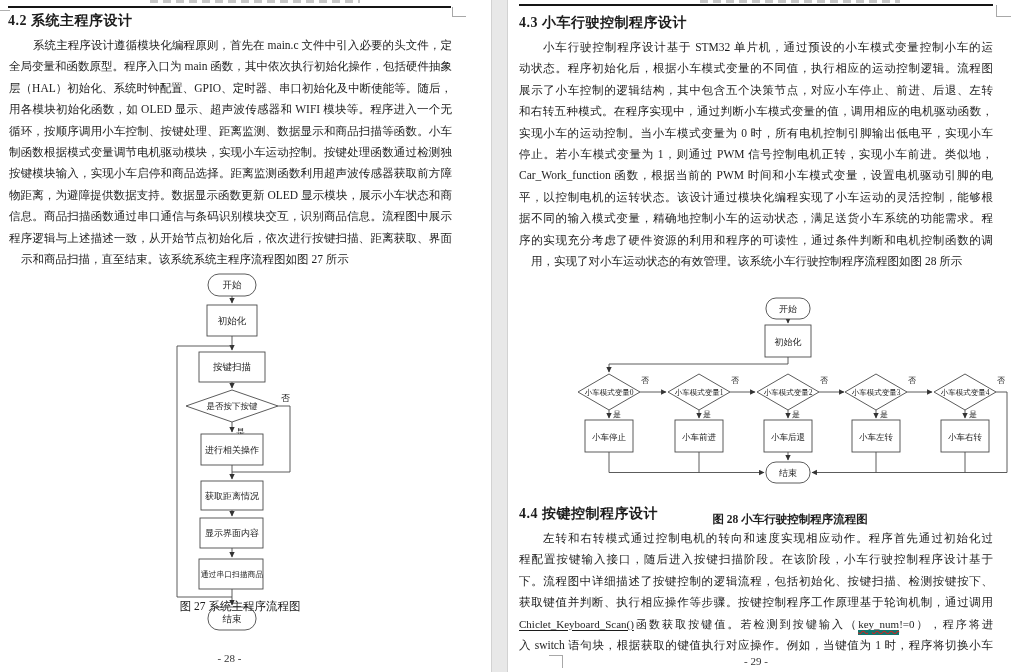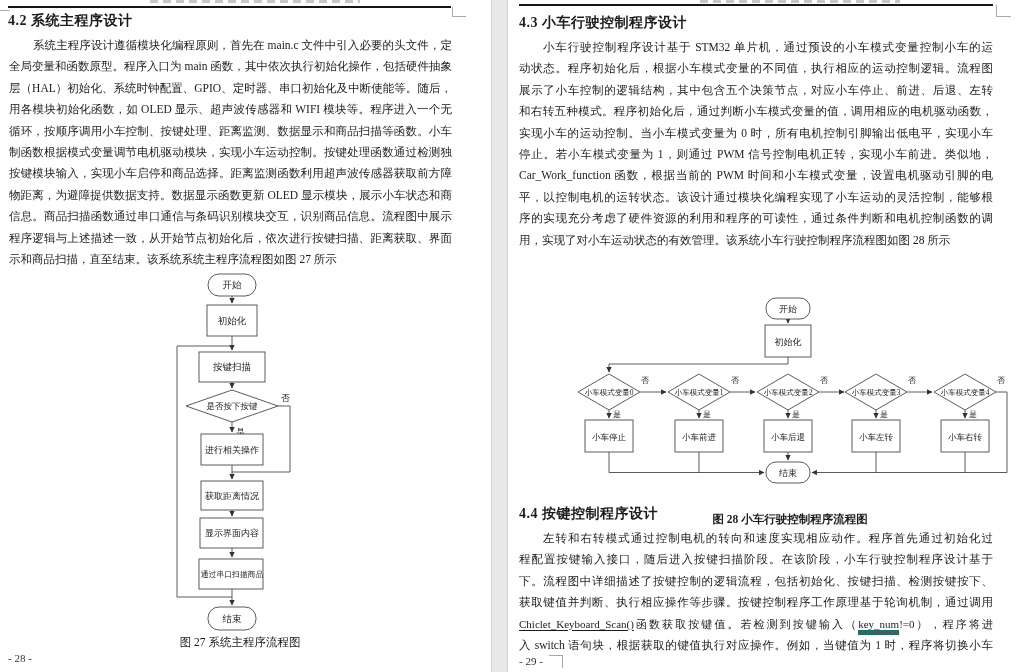--- a/index.html
+++ b/index.html
@@ -9,27 +9,27 @@
   .rule{background:#151515;height:2px;}
   .sliver{background:repeating-linear-gradient(90deg,#b8b8b8 0 8px,transparent 8px 13px);height:3px;opacity:.8;}
   .corner-bl{border-left:1px solid #a8a8a8;border-bottom:1px solid #a8a8a8;}
   .corner-tr{border-top:1px solid #a8a8a8;border-right:1px solid #a8a8a8;}
   .tick{background:#b0b0b0;height:1px;}
   .gap{background:#e8e8e8;border-left:1px solid #d2d2d2;border-right:1px solid #d2d2d2;}
   .heading{font-size:14px;font-weight:bold;letter-spacing:.5px;white-space:nowrap;}
   .textcol{position:absolute;}
   .line{font-size:11.5px;height:21.4px;line-height:21.4px;overflow:hidden;
         text-align:justify;text-align-last:justify;}
-  .line.pl{text-align-last:left;}
+  .line.pl{text-align-last:left;margin-left:12px;}
   .line.ind{text-indent:24px;}
   .seg-line{font-size:11px;}
   .u{text-decoration:underline;text-underline-offset:2px;}
   .uw{border-bottom:7px solid #0f766e;text-decoration:underline wavy #cc2222;text-underline-offset:2px;}
   .caption{font-size:11.5px;text-align:center;height:16px;line-height:16px;}
-  .pagenum{font-size:11px;color:#333;}
+  .pagenum{font-size:11px;text-align:center;color:#333;}
   svg .shape{fill:#ffffff;stroke:#4a4a4a;stroke-width:.9;}
   svg .wire{fill:none;stroke:#4a4a4a;stroke-width:.9;}
   svg text{fill:#222;}
 </style>
 </head>
 <body>
 
 <div class="canvas">
 
   <div class="abs" style="left:0;top:0;width:491px;height:672px;">
@@ -87,43 +87,44 @@
       <rect class="shape" x="61" y="211" width="62" height="29"></rect>
       <text x="92" y="229" font-size="9" text-anchor="middle">获取距离情况</text>
       <rect class="shape" x="60" y="248" width="63" height="30"></rect>
       <text x="92" y="266" font-size="9" text-anchor="middle">显示界面内容</text>
       <rect class="shape" x="59" y="289" width="64" height="30"></rect>
       <text x="92" y="307" font-size="7.8" text-anchor="middle">通过串口扫描商品</text>
       <rect class="shape" x="68" y="337" width="48" height="23" rx="11"></rect>
       <text x="92" y="352" font-size="9.5" text-anchor="middle">结束</text>
     </svg>
 
-    <div class="abs caption" style="left:132px;top:634px;width:216px;">图 27  系统主程序流程图</div>
+    <div class="abs caption" style="left:132px;top:598px;width:216px;">图 27  系统主程序流程图</div>
     <div class="abs pagenum" style="left:8px;top:652px;width:443px;">- 28 -</div>
   </div>
 
   <div class="abs gap" style="left:491px;top:0;width:15px;height:672px;"></div>
 
   <div class="abs" style="left:506px;top:0;width:518px;height:672px;">
     <div class="abs sliver" style="left:194px;top:0;width:200px;"></div>
     <div class="abs rule" style="left:13px;top:4px;width:474px;"></div>
     <div class="abs corner-bl" style="left:490px;top:5px;width:14px;height:11px;"></div>
     <div class="abs corner-tr" style="left:43px;top:655px;width:13px;height:12px;"></div>
 
     <div class="abs heading" style="left:13px;top:14px;width:474px;">4.3 小车行驶控制程序设计</div>
 
     <div class="textcol" style="left:13px;top:37px;width:474px;">
       <div class="line ind">小车行驶控制程序设计基于 STM32 单片机，通过预设的小车模式变量控制小车的运</div>
       <div class="line">动状态。程序初始化后，根据小车模式变量的不同值，执行相应的运动控制逻辑。流程图</div>
       <div class="line">展示了小车控制的逻辑结构，其中包含五个决策节点，对应小车停止、前进、后退、左转</div>
-      <div class="line">和右转五种模式。程序初始化后，通过判断小车模式变量的值，调用相应的电机驱动函数，</div>
+      <div class="line">和右转五种模式。在程序实现中，通过判断小车模式变量的值，调用相应的电机驱动函数，</div>
       <div class="line">实现小车的运动控制。当小车模式变量为 0 时，所有电机控制引脚输出低电平，实现小车</div>
       <div class="line">停止。若小车模式变量为 1，则通过 PWM 信号控制电机正转，实现小车前进。类似地，</div>
       <div class="line">Car_Work_function 函数，根据当前的 PWM 时间和小车模式变量，设置电机驱动引脚的电</div>
       <div class="line">平，以控制电机的运转状态。该设计通过模块化编程实现了小车运动的灵活控制，能够根</div>
+      <div class="line">据不同的输入模式变量，精确地控制小车的运动状态，满足送货小车系统的功能需求。程</div>
       <div class="line">序的实现充分考虑了硬件资源的利用和程序的可读性，通过条件判断和电机控制函数的调</div>
       <div class="line pl">用，实现了对小车运动状态的有效管理。该系统小车行驶控制程序流程图如图 28 所示</div>
     </div>
 
     <svg class="abs" style="left:49px;top:295px;" width="460" height="192" viewBox="0 0 460 192">
       <defs>
         <marker id="arr2" markerWidth="7" markerHeight="7" refX="5.5" refY="3" orient="auto">
           <path d="M0,0 L6,3 L0,6 Z" fill="#333"></path>
         </marker>
       </defs>

